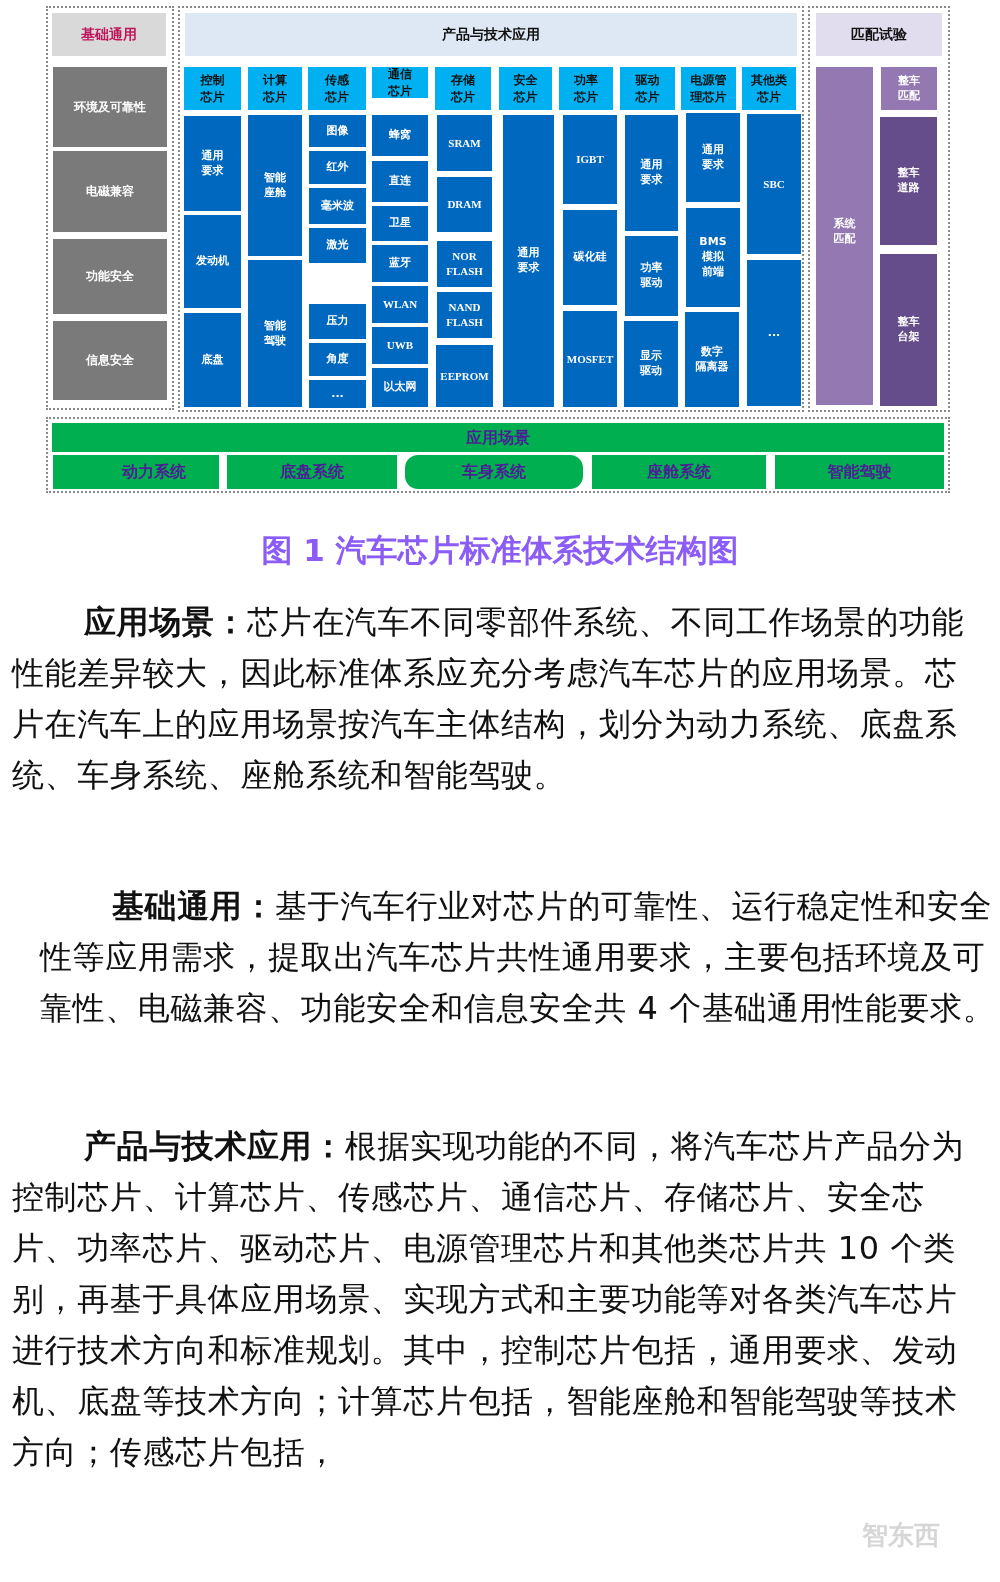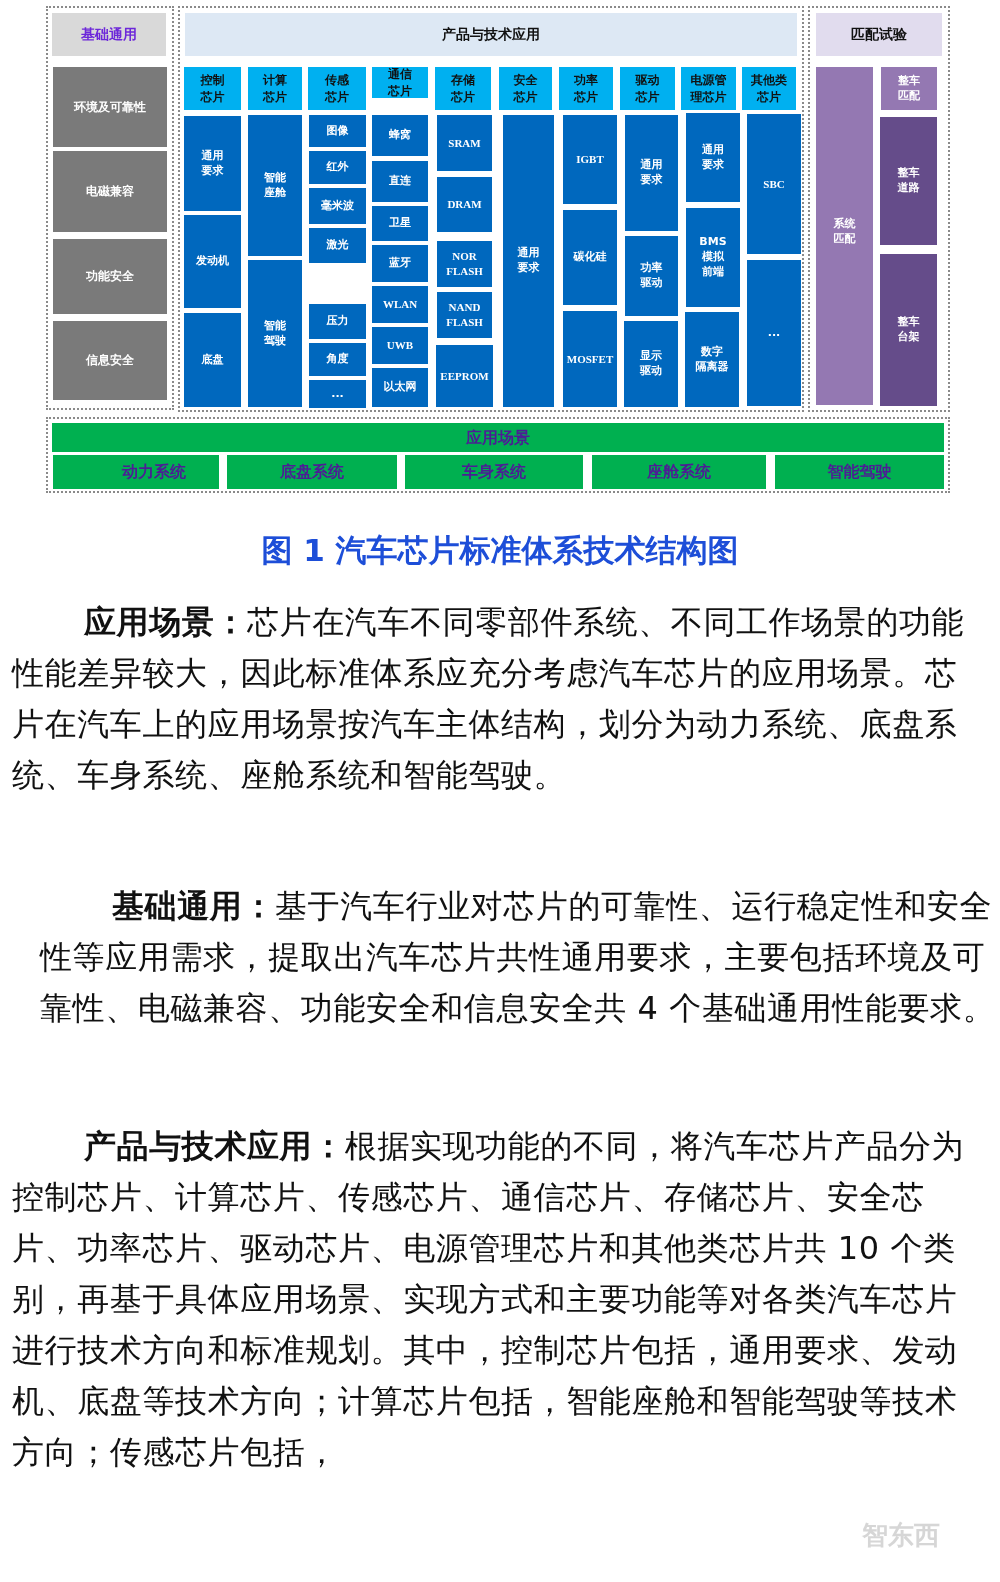--- a/index.html
+++ b/index.html
@@ -1,30 +1,30 @@
 <!DOCTYPE html>
 <html><head>
 <meta charset="utf-8">
 <style>
   html, body { margin:0; padding:0; background:#ffffff; }
   body { width:1000px; height:1582px; position:relative; overflow:hidden; font-family:"DejaVu Sans","Liberation Sans",sans-serif; }
   .abs { position:absolute; box-sizing:border-box; }
   .dash { border:2px dotted #8a8a8a; }
   .cell { display:flex; align-items:center; justify-content:center; text-align:center; font-weight:bold; box-sizing:border-box; line-height:1.35; white-space:pre-line; }
-  .hdr-gray { background:#d9d9d9; color:#6d28d9; font-size:14px; }
+  .hdr-gray { background:#d9d9d9; color:#be185d; font-size:14px; }
   .gray { background:#7a7a7a; color:#fff; font-size:12px; }
   .hdr-blue { background:#dde8f4; color:#111; font-size:14px; }
   .cyan { background:#00b0f0; color:#111; font-size:12px; }
   .blue { background:#0068be; color:#fff; font-size:11px; }
   .serif { font-family:"Liberation Serif","DejaVu Serif",serif; font-size:11px; }
   .hdr-purple { background:#e1dcee; color:#111; font-size:14px; }
   .purple-l { background:#9478b2; color:#fff; font-size:11px; }
   .purple-d { background:#654c8a; color:#fff; font-size:11px; }
   .green { background:#00b050; color:#4c1d95; font-size:16px; }
-  .caption { position:absolute; left:0; width:1000px; top:530px; text-align:center; font-size:31px; font-weight:bold; color:#1d4ed8; }
+  .caption { position:absolute; left:0; width:1000px; top:530px; text-align:center; font-size:31px; font-weight:bold; color:#8b5cf6; }
   .para { position:absolute; left:12px; width:970px; font-size:32px; color:#111; line-height:51px; letter-spacing:0.6px; }
   .para .lead { font-weight:bold; }
   .watermark { position:absolute; left:862px; top:1518px; font-size:26px; color:rgba(180,180,180,0.55); font-weight:bold; }
 </style>
 </head>
 <body>
 
 <div>
 
   <div class="abs dash" style="left:46px;top:6px;width:128px;height:404px;"></div>
@@ -126,21 +126,21 @@
 匹配</div>
   <div class="abs cell purple-d" style="left:880px;top:117px;width:57px;height:128px;">整车
 道路</div>
   <div class="abs cell purple-d" style="left:880px;top:254px;width:57px;height:152px;">整车
 台架</div>
 
   <div class="abs dash" style="left:46px;top:417px;width:904px;height:76px;"></div>
   <div class="abs cell green" style="left:52px;top:423px;width:892px;height:29px;">应用场景</div>
   <div class="abs cell green" style="left:53px;top:455px;width:166px;height:34px;padding-left:36px;">动力系统</div>
   <div class="abs cell green" style="left:227px;top:455px;width:170px;height:34px;">底盘系统</div>
-  <div class="abs cell green" style="left:405px;top:455px;width:178px;height:34px;">车身系统</div>
+  <div class="abs cell green" style="left:405px;top:455px;width:178px;height:34px;border-radius:13px;">车身系统</div>
   <div class="abs cell green" style="left:592px;top:455px;width:174px;height:34px;">座舱系统</div>
   <div class="abs cell green" style="left:775px;top:455px;width:169px;height:34px;">智能驾驶</div>
 </div>
 
 <div class="caption">图 1 汽车芯片标准体系技术结构图</div>
 
 <div class="para" style="top:597px;text-indent:72px;">
   <span class="lead">应用场景：</span><span>芯片在汽车不同零部件系统、不同工作场景的功能性能差异较大，因此标准体系应充分考虑汽车芯片的应用场景。芯片在汽车上的应用场景按汽车主体结构，划分为动力系统、底盘系统、车身系统、座舱系统和智能驾驶。</span>
 </div>
 

